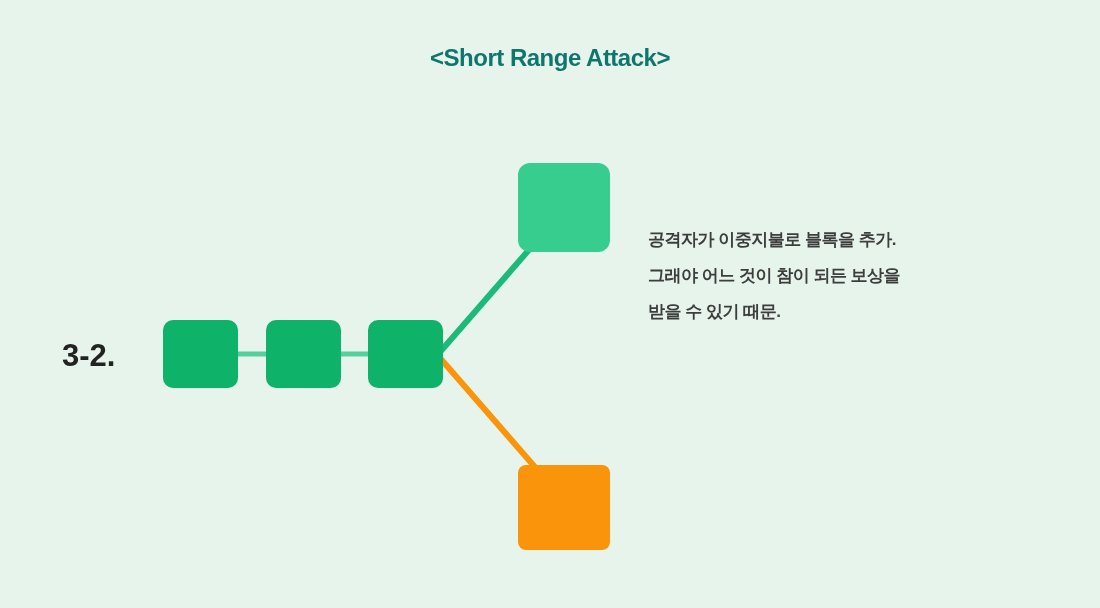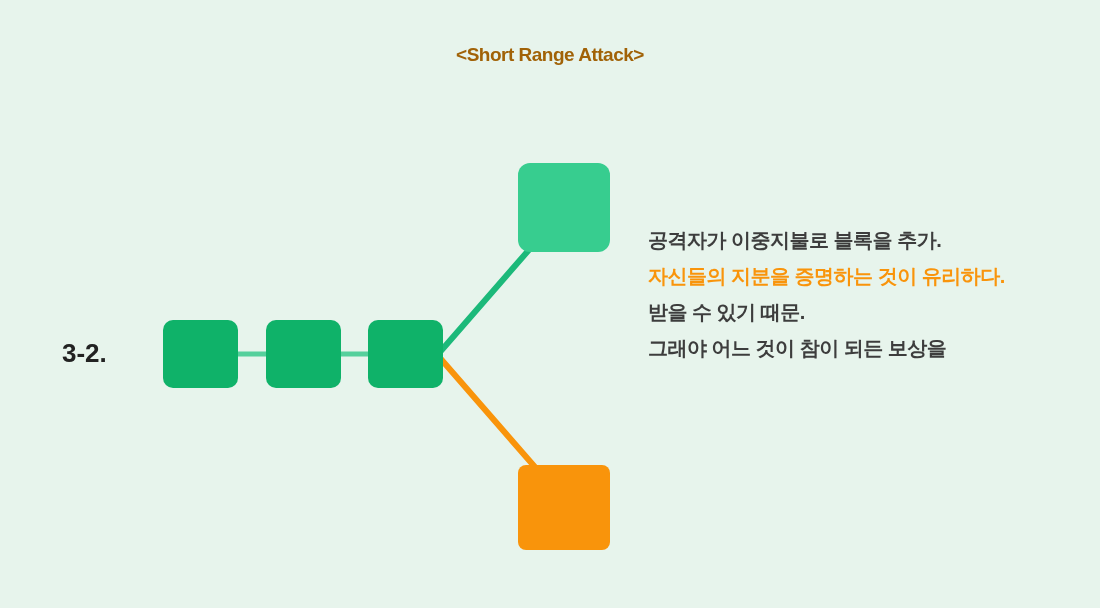--- a/index.html
+++ b/index.html
@@ -14,43 +14,43 @@
     height: 608px;
     background: #e7f4ec;
     overflow: hidden;
   }
   .title {
     position: absolute;
     top: 44px;
     left: 0;
     width: 100%;
     text-align: center;
-    font-size: 19px;
+    font-size: 24px;
     font-weight: 700;
-    color: #a16207;
+    color: #0f766e;
     letter-spacing: -0.5px;
   }
   .step-label {
     position: absolute;
     left: 62px;
     top: 338px;
-    font-size: 26px;
+    font-size: 31px;
     font-weight: 700;
     color: #222222;
   }
   .diagram {
     position: absolute;
     left: 0;
     top: 0;
   }
   .desc {
     position: absolute;
     left: 648px;
     top: 222px;
-    font-size: 20px;
+    font-size: 17px;
     font-weight: 700;
     line-height: 36px;
     letter-spacing: -0.5px;
   }
   .desc-line { white-space: nowrap; }
   .line-dark { color: #3d3d3d; }
   .line-orange { color: #f9940b; }
 </style>
 </head>
 <body>
@@ -70,18 +70,17 @@
     <rect x="163" y="320" width="75" height="68" rx="10" fill="#0fb269"></rect>
     <rect x="266" y="320" width="75" height="68" rx="10" fill="#0fb269"></rect>
     <rect x="368" y="320" width="75" height="68" rx="10" fill="#0fb269"></rect>
 
     <rect x="518" y="163" width="92" height="89" rx="12" fill="#37cd8f"></rect>
     <rect x="518" y="465" width="92" height="85" rx="8" fill="#f9940b"></rect>
   </svg>
 
   <div class="desc">
     <div class="desc-line line-dark">공격자가 이중지불로 블록을 추가.</div>
-    <div class="desc-line line-orange">자신들의 지분을 증명하는 것이 유리하다.</div>
+    <div class="desc-line line-dark">그래야 어느 것이 참이 되든 보상을</div>
     <div class="desc-line line-dark">받을 수 있기 때문.</div>
-    <div class="desc-line line-dark">그래야 어느 것이 참이 되든 보상을</div>
   </div>
 
 </div>
 
 </body></html>

